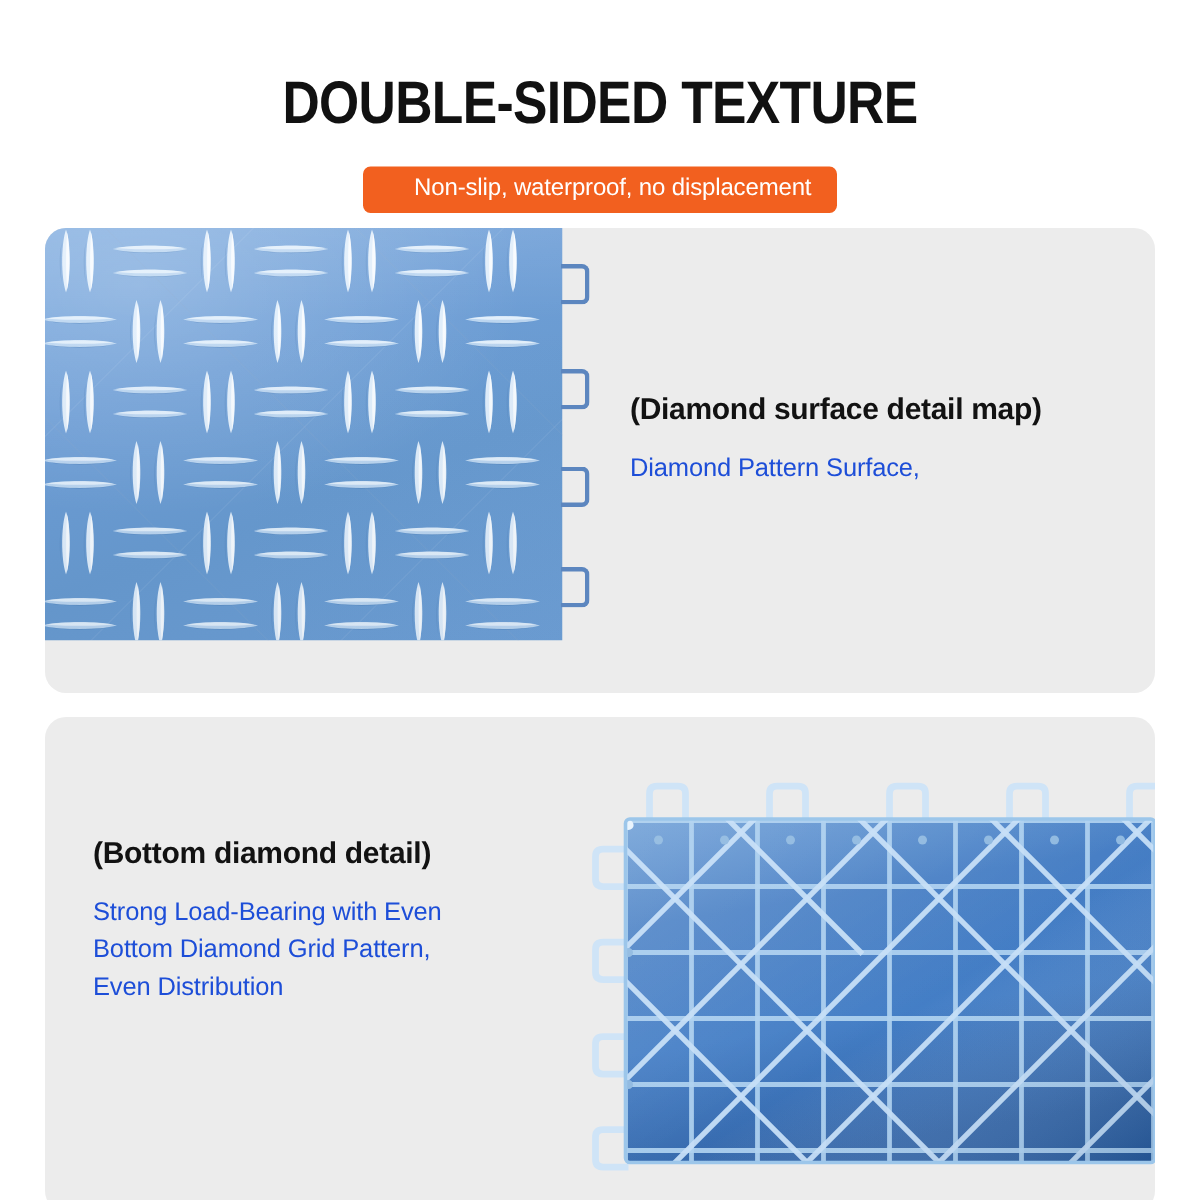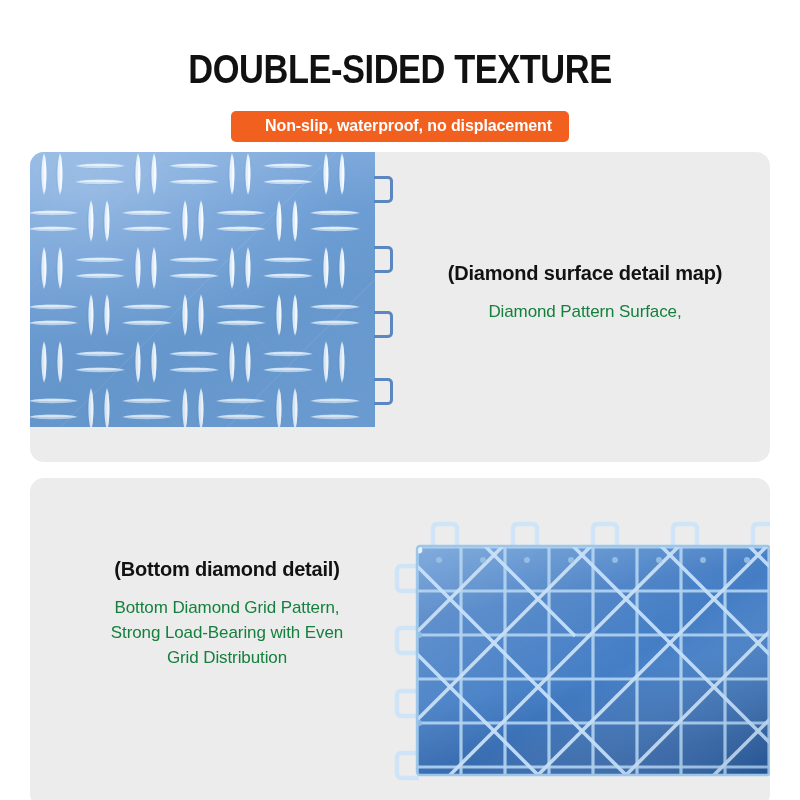--- a/index.html
+++ b/index.html
@@ -28,35 +28,34 @@
     transform-origin:center center;
     white-space:nowrap;
   }
 
   .badge-wrap { position:absolute; left:0; top:111px; width:800px; text-align:center; }
   .badge {
     display:inline-block;
     background:#F2601F;
     color:#ffffff;
     font-size:16px;
-    font-weight:700;
+    font-weight:400;
     line-height:18px;
     padding:6px 17px 7px 34px;
     border-radius:5px;
     letter-spacing:-0.1px;
     white-space:nowrap;
   }
 
   
   .panel {
     position:absolute;
     background:#ececec;
     border-radius:14px;
     overflow:hidden;
-    text-align:center;
   }
   .panel-top    { left:30px; top:152px; width:740px; height:310px; }
   .panel-bottom { left:30px; top:478px; width:740px; height:330px; }
 
   
   .txt { position:absolute; }
   .txt-top    { left:390px; top:108px; width:330px; }
   .txt-bottom { left:32px;  top:78px;  width:330px; }
 
   .caption {
@@ -64,21 +63,21 @@
     font-weight:700;
     color:#121212;
     line-height:26px;
     letter-spacing:-0.2px;
     white-space:nowrap;
   }
   .desc {
     margin-top:13px;
     font-size:17px;
     font-weight:400;
-    color:#15803d;
+    color:#1d4ed8;
     line-height:25px;
     letter-spacing:-0.1px;
   }
 
   
   .tile-top {
     position:absolute;
     left:0; top:0;
     width:345px; height:275px;
     border-radius:9px 0 0 9px;
@@ -275,23 +274,23 @@
         <div>Diamond Pattern Surface,</div>
       </div>
     </div>
   </div>
 
   <div class="panel panel-bottom">
 
     <div class="txt txt-bottom">
       <div class="caption">(Bottom diamond detail)</div>
       <div class="desc">
+        <div>Strong Load-Bearing with Even</div>
         <div>Bottom Diamond Grid Pattern,</div>
-        <div>Strong Load-Bearing with Even</div>
-        <div>Grid Distribution</div>
+        <div>Even Distribution</div>
       </div>
     </div>
 
     <div class="tile-bottom">
       <svg class="grid-svg" viewBox="0 0 375 259" preserveAspectRatio="none">
         <defs>
           <linearGradient id="deepBlue" x1="0" y1="0" x2="0.25" y2="1">
             <stop offset="0%" stop-color="#5C93D2"></stop>
             <stop offset="30%" stop-color="#3F79C2"></stop>
             <stop offset="65%" stop-color="#3E7AC4"></stop>

